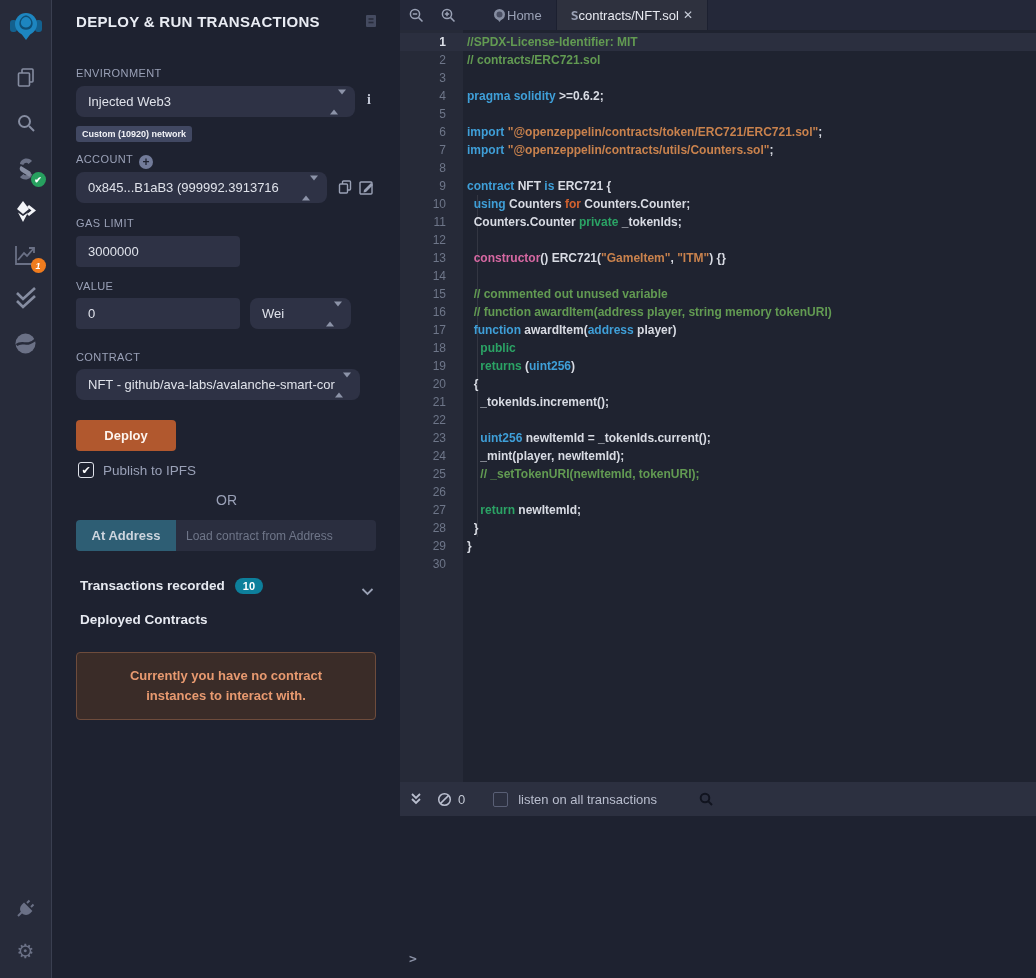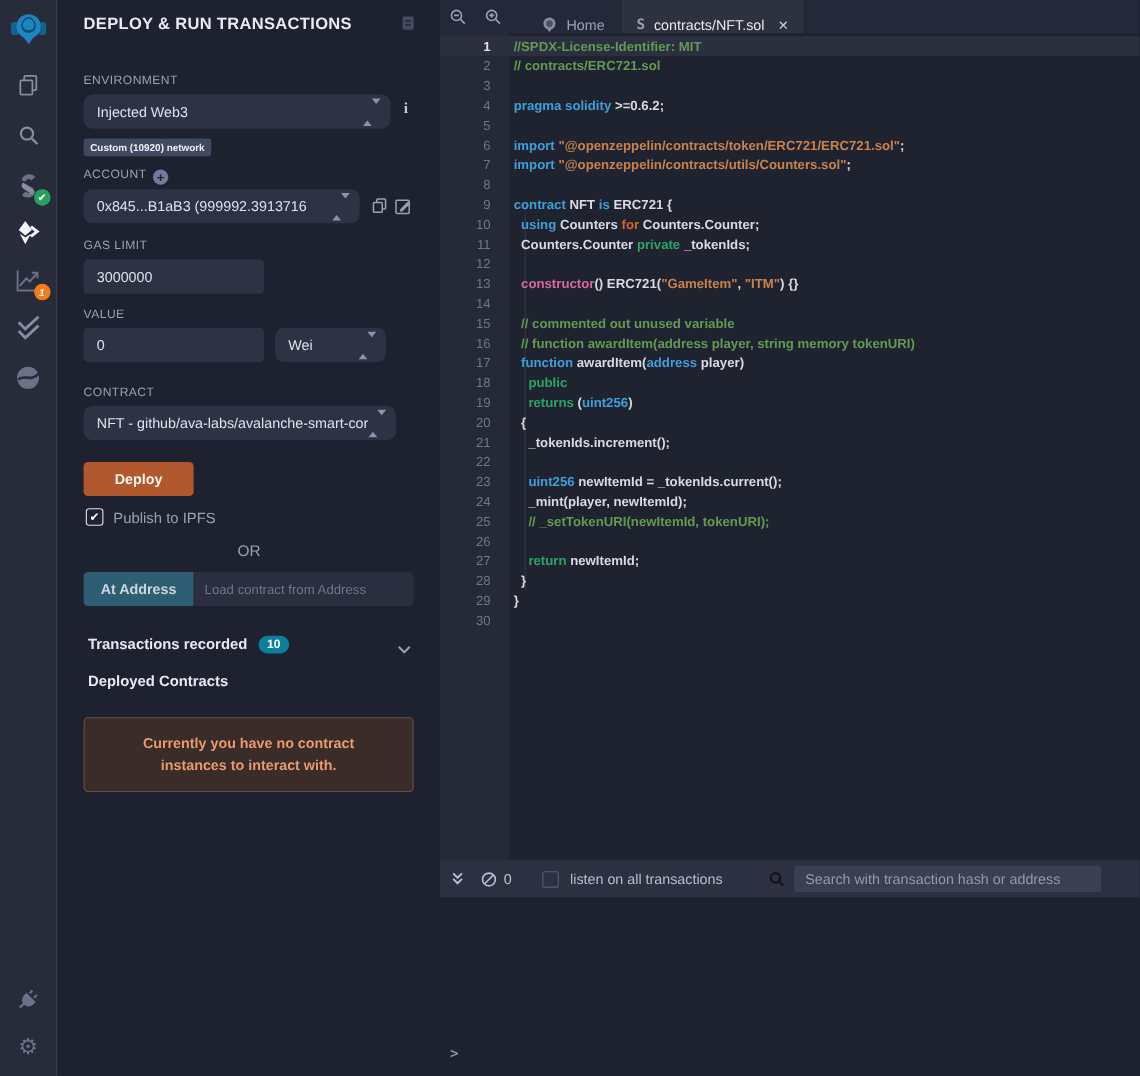--- a/index.html
+++ b/index.html
@@ -62,21 +62,21 @@
            font-size:13px; line-height:1.55; color:#e89a70;font-weight:bold; }
   input.txt { border:none; outline:none; font-family:"Liberation Sans", sans-serif; }
   .fld-input { position:absolute; background:#2e3245; border-radius:4px; height:31px; color:#dfe2ea;
                font-size:13px; padding:0 12px; }
 
   
   #editor { position:absolute; left:400px; top:0; right:0; height:978px; background:#1f2330; }
   #tabbar { position:absolute; left:0; right:0; top:0; height:30px; background:#242839;
             display:flex; align-items:stretch; }
   .zoom-btn { width:32px; display:flex; align-items:center; justify-content:center; cursor:pointer; }
-  .tab { display:flex; align-items:flex-end; gap:8px; padding:0 14px; font-size:13px; color:#9aa1b5;
+  .tab { display:flex; align-items:center; padding:0 14px; font-size:13px; color:#9aa1b5;
          cursor:pointer; border-right:1px solid #1c2030; }
   .tab.active { background:#2e313e; color:#e8eaf1; }
   .tab .close { font-size:12px; color:#c7ccd8; margin-left:4px; cursor:pointer; }
   .s-glyph { font-weight:bold; font-size:13px; color:#9aa1b5; font-family:"DejaVu Sans Mono", monospace; }
 
   #code { position:absolute; left:0; right:0; top:30px; bottom:196px; background:#1f2330; overflow:hidden;
           font-family:Liberation Sans, sans-serif; font-size:12px; line-height:18px; font-weight:600; }
   #gutter-bg { position:absolute; left:0; top:0; width:63px; height:100%; background:#262a38; }
   #code-lines { position:relative; padding-top:3px; }
   .cl { height:18px; white-space:pre; position:relative; }
@@ -344,18 +344,17 @@
     </div>
     <span class="t-count">0</span>
     <span class="t-chk" style="margin-left:14px;"></span>
     <span class="t-label">listen on all transactions</span>
     <div class="t-ic" style="position:absolute; left:298px;">
       <svg width="16" height="16" viewBox="0 0 16 16" fill="none" stroke="#11141f" stroke-width="2">
         <circle cx="7" cy="7" r="4.3"></circle>
           <line x1="10.4" y1="10.4" x2="14" y2="14"></line>
       </svg>
     </div>
-    <input class="t-search" placeholder="Search with transaction hash or address" style="">
   </div>
   <div id="tcontent">
     <span class="prompt">&gt;</span>
   </div>
 </div>
 
 </body></html>

